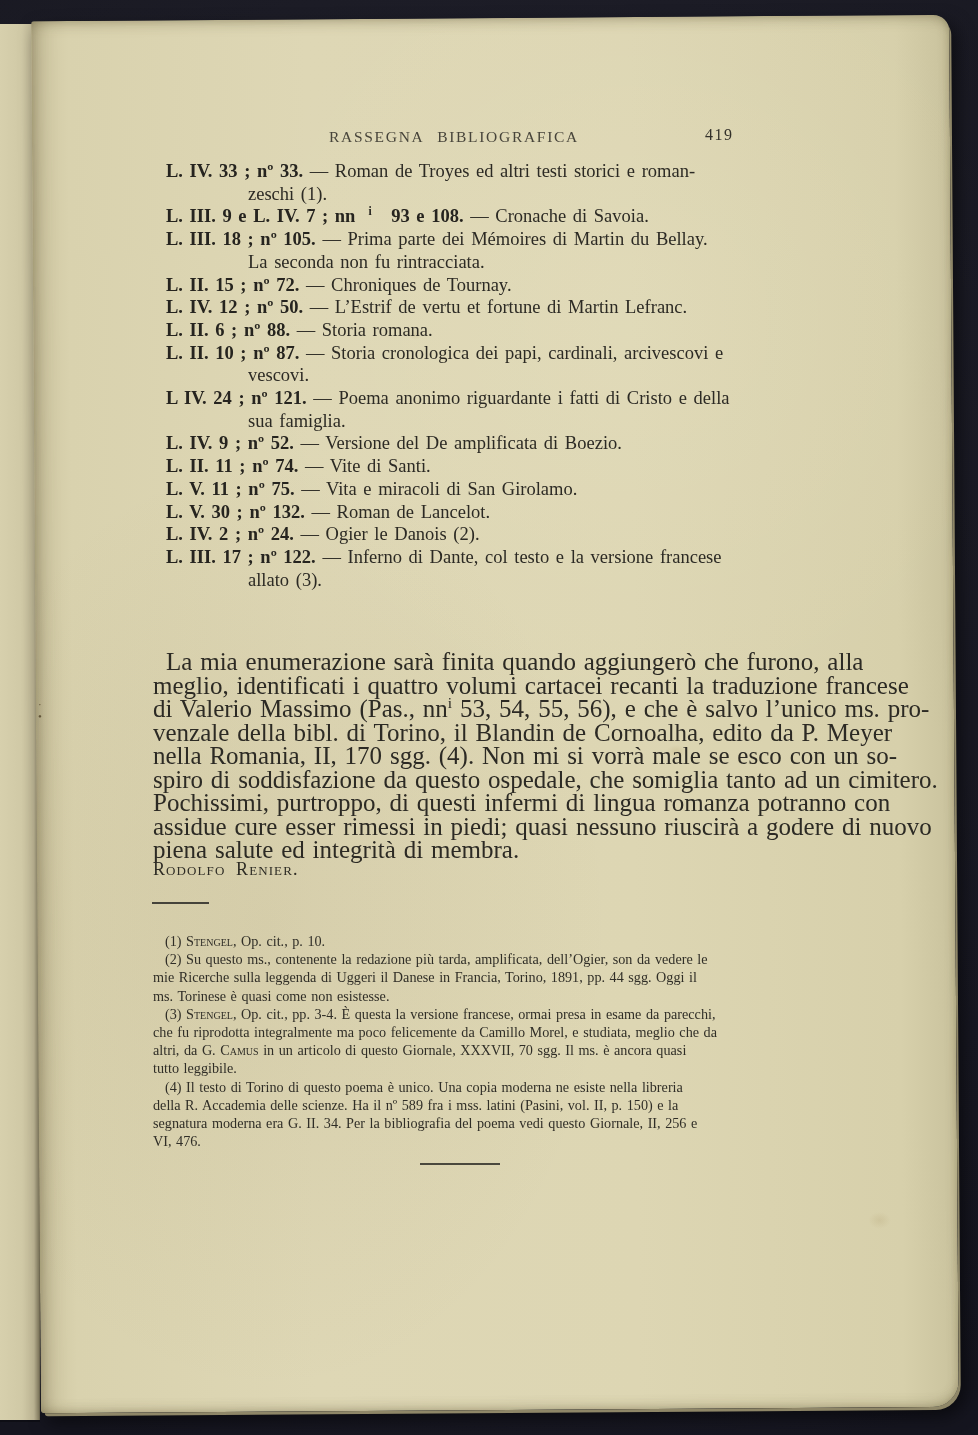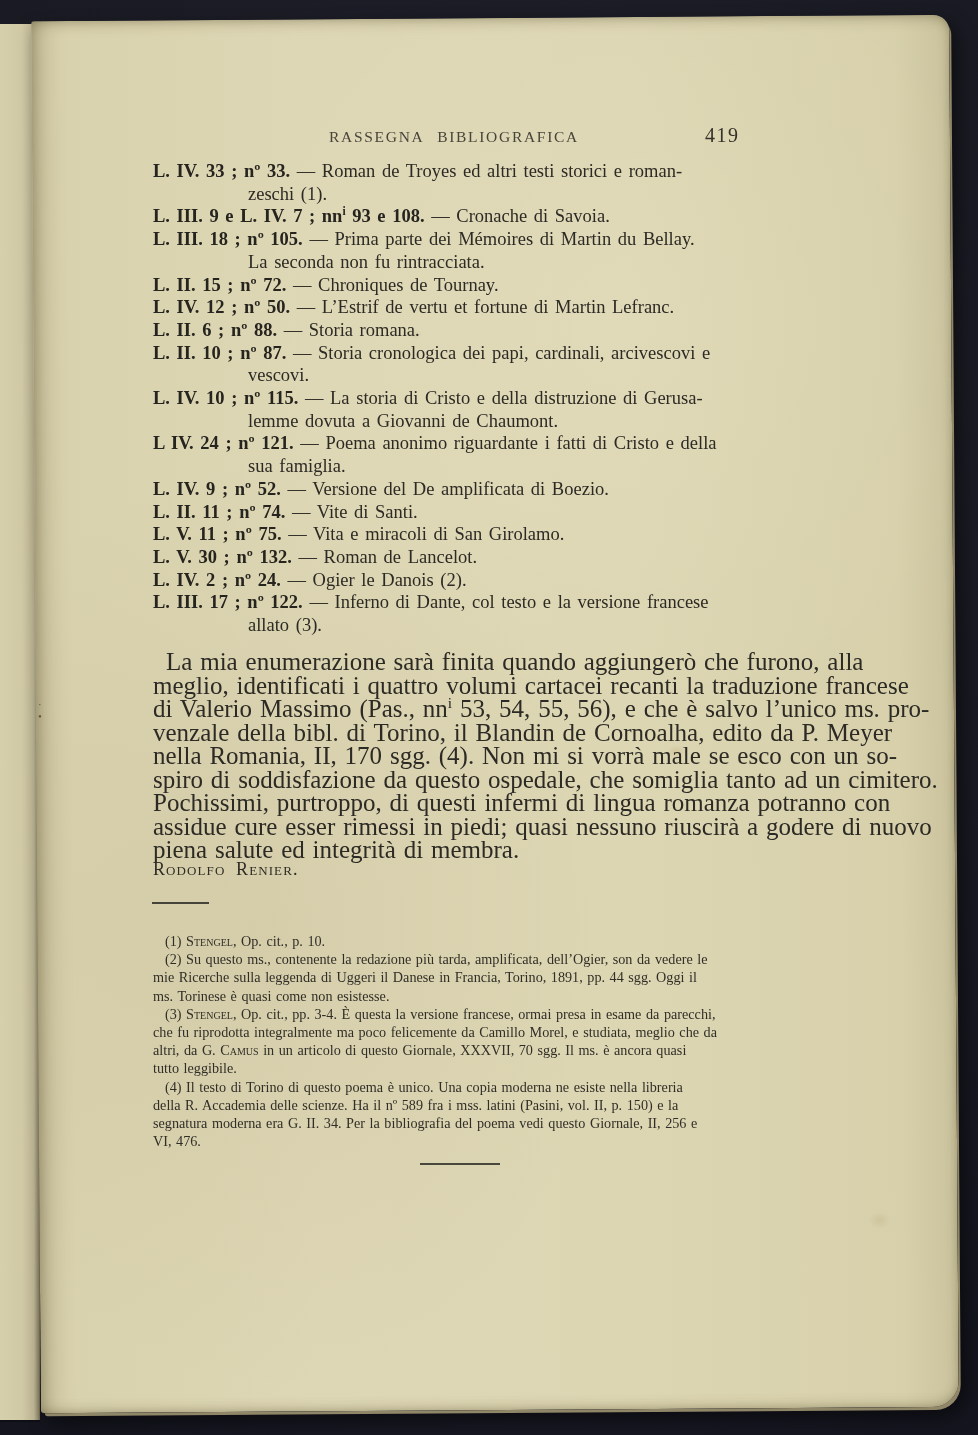--- a/index.html
+++ b/index.html
@@ -46,21 +46,21 @@
       3px 4px 0 -1px #8f8768,
       7px 9px 18px rgba(0,0,0,.55);
   }
   
   .content{position:absolute;inset:0;color:var(--ink);}
   .page-text{position:absolute;}
   .header-title{
     left:329px;top:128px;font-size:15.5px;line-height:17px;
     letter-spacing:1.7px;word-spacing:8px;color:#47443a;
   }
-  .page-number{left:705px;top:124px;font-size:20px;line-height:22px;letter-spacing:1.5px;color:#33312a;}
+  .page-number{left:705px;top:124px;font-size:16px;line-height:22px;letter-spacing:1.5px;color:#33312a;}
   .entries{
     left:153px;top:160px;width:650px;
     font-size:18.5px;line-height:22.7px;word-spacing:2px;white-space:nowrap;
   }
   .entry{padding-left:95px;text-indent:-95px;}
   .paragraph{
     left:153px;top:650px;width:650px;
     font-size:25px;line-height:23.5px;word-spacing:1.6px;
     text-indent:13px;white-space:nowrap;
   }
@@ -75,21 +75,21 @@
     font-size:14.2px;line-height:18.2px;word-spacing:1px;white-space:nowrap;
     color:#302e27;
   }
   .footnote{text-indent:12px;}
   .end-rule{position:absolute;left:420px;top:1163px;width:80px;height:2px;background:#4a483d;}
   .margin-specks{
     position:absolute;left:38px;top:698px;width:34px;height:12px;color:rgba(70,55,30,.75);
     font-size:11px;letter-spacing:12px;line-height:12px;
   }
   .margin-specks::before{content:"· •";}
-  .run-b{font-weight:700;color:#26241f;}
+  .run-b{font-weight:700;color:#26241f;margin-left:13px;}
   .run-i{}
   .run-sc{font-variant:small-caps;}
   .run-sup{vertical-align:super;font-size:62%;line-height:0;}
 </style>
 </head>
 <body>
 
 <div class="bg"></div>
 <div class="under-page"></div>
 <div class="page"></div>
@@ -99,21 +99,20 @@
   <div class="page-text page-number">419</div>
 
   <div class="page-text entries">
       <div class="entry"><span class="run-b">L. IV. 33 ; nº 33.</span><span> — </span><span class="run-i">Roman de Troyes</span><span> ed altri testi storici e roman-</span><br><span>zeschi (1).</span></div>
       <div class="entry"><span class="run-b">L. III. 9 e L. IV. 7 ; nn</span><span class="run-b run-sup">i</span><span class="run-b"> 93 e 108.</span><span> — Cronache di Savoia.</span></div>
       <div class="entry"><span class="run-b">L. III. 18 ; nº 105.</span><span> — Prima parte dei </span><span class="run-i">Mémoires</span><span> di Martin du Bellay.</span><br><span>La seconda non fu rintracciata.</span></div>
       <div class="entry"><span class="run-b">L. II. 15 ; nº 72.</span><span> — </span><span class="run-i">Chroniques de Tournay.</span></div>
       <div class="entry"><span class="run-b">L. IV. 12 ; nº 50.</span><span> — L’</span><span class="run-i">Estrif de vertu et fortune</span><span> di Martin Lefranc.</span></div>
       <div class="entry"><span class="run-b">L. II. 6 ; nº 88.</span><span> — Storia romana.</span></div>
       <div class="entry"><span class="run-b">L. II. 10 ; nº 87.</span><span> — Storia cronologica dei papi, cardinali, arcivescovi e</span><br><span>vescovi.</span></div>
-      <div class="entry"><span class="run-b">L. IV. 10 ; nº 115.</span><span> — La storia di Cristo e della distruzione di Gerusa-</span><br><span>lemme dovuta a Giovanni de Chaumont.</span></div>
       <div class="entry"><span class="run-b">L IV. 24 ; nº 121.</span><span> — Poema anonimo riguardante i fatti di Cristo e della</span><br><span>sua famiglia.</span></div>
       <div class="entry"><span class="run-b">L. IV. 9 ; nº 52.</span><span> — Versione del </span><span class="run-i">De amplificata</span><span> di Boezio.</span></div>
       <div class="entry"><span class="run-b">L. II. 11 ; nº 74.</span><span> — Vite di Santi.</span></div>
       <div class="entry"><span class="run-b">L. V. 11 ; nº 75.</span><span> — Vita e miracoli di San Girolamo.</span></div>
       <div class="entry"><span class="run-b">L. V. 30 ; nº 132.</span><span> — </span><span class="run-i">Roman de Lancelot.</span></div>
       <div class="entry"><span class="run-b">L. IV. 2 ; nº 24.</span><span> — </span><span class="run-i">Ogier le Danois</span><span> (2).</span></div>
       <div class="entry"><span class="run-b">L. III. 17 ; nº 122.</span><span> — </span><span class="run-i">Inferno</span><span> di Dante, col testo e la versione francese</span><br><span>allato (3).</span></div>
     </div>
 
   <div class="page-text paragraph"><span>La mia enumerazione sarà finita quando aggiungerò che furono, alla</span><br><span>meglio, identificati i quattro volumi cartacei recanti la traduzione francese</span><br><span>di Valerio Massimo (Pas., nn</span><span class="run-sup">i</span><span> 53, 54, 55, 56), e che è salvo l’unico ms. pro-</span><br><span>venzale della bibl. di Torino, il </span><span class="run-i">Blandin de Cornoalha</span><span>, edito da P. Meyer</span><br><span>nella </span><span class="run-i">Romania</span><span>, II, 170 sgg. (4). Non mi si vorrà male se esco con un so-</span><br><span>spiro di soddisfazione da questo ospedale, che somiglia tanto ad un cimitero.</span><br><span>Pochissimi, purtroppo, di questi infermi di lingua romanza potranno con</span><br><span>assidue cure esser rimessi in piedi; quasi nessuno riuscirà a godere di nuovo</span><br><span>piena salute ed integrità di membra.</span></div>

